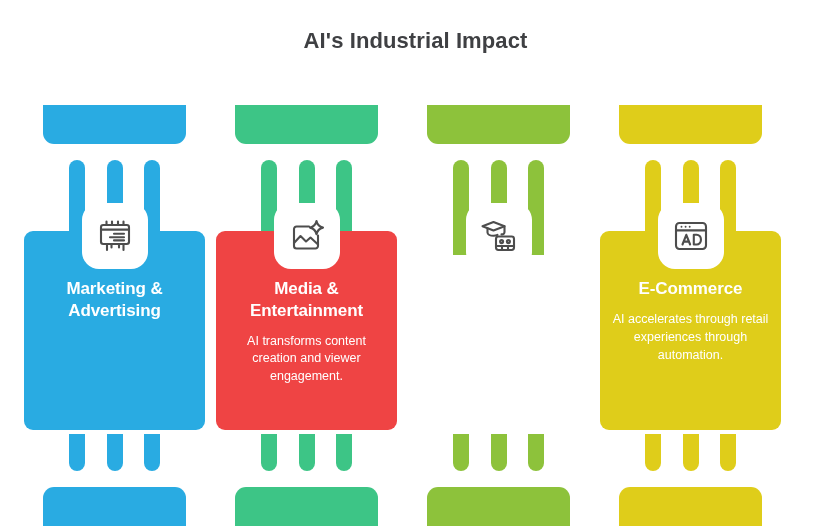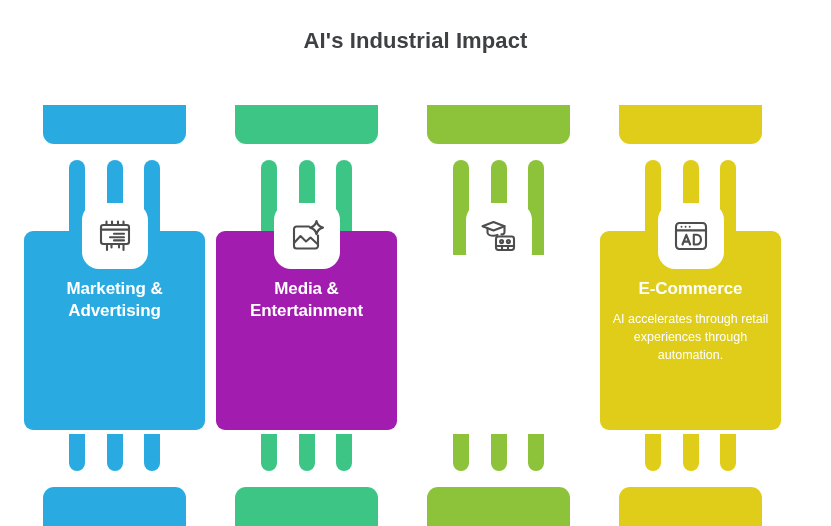--- a/index.html
+++ b/index.html
@@ -168,22 +168,23 @@
      </div>
      <div class="cap-bar bottom" style="background:#29ABE2"></div>
     </div>
     <div class="column">
       <div class="cap-bar top" style="background:#3DC586"></div>
      <div class="stripes top">
        <div class="stripe" style="background:#3DC586"></div>
        <div class="stripe" style="background:#3DC586"></div>
        <div class="stripe" style="background:#3DC586"></div>
      </div>
-     <div class="card" style="background:#a21caf">
+     <div class="card" style="background:#ef4444">
        <p class="card-heading">Media &amp; Entertainment</p>
+       <p class="card-desc">AI transforms content creation and viewer engagement.</p>
      </div>
      <div class="icon-badge">
        <span>
           <svg width="40" height="40" viewBox="0 0 40 40" fill="none" stroke="#4d4d4d" stroke-width="2.1" stroke-linecap="round" stroke-linejoin="round">
                 <path d="M31 19.5 V30 a2.5 2.5 0 0 1 -2.5 2.5 H9.5 A2.5 2.5 0 0 1 7 30 V13 a2.5 2.5 0 0 1 2.5 -2.5 H22"></path>
                 <path d="M7 27 l6.5 -7 5.5 5.5 4.5 -4 7.5 7"></path>
                 <path d="M29.5 5 c0.9 4.2 2.4 5.7 6.5 6.6 c-4.1 0.9 -5.6 2.4 -6.5 6.6 c-0.9 -4.2 -2.4 -5.7 -6.5 -6.6 c4.1 -0.9 5.6 -2.4 6.5 -6.6 Z" fill="#ffffff"></path>
               </svg>
         </span>
      </div>

